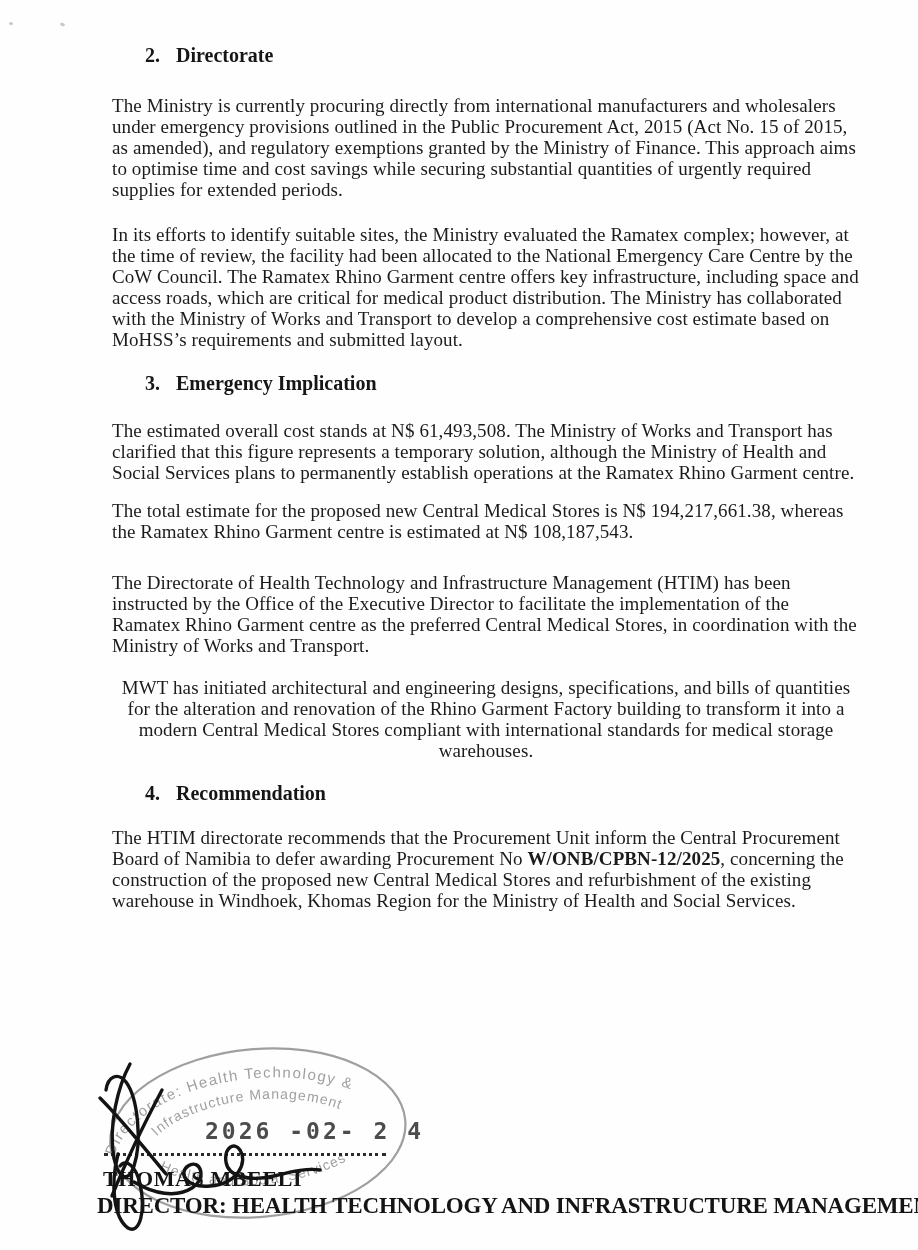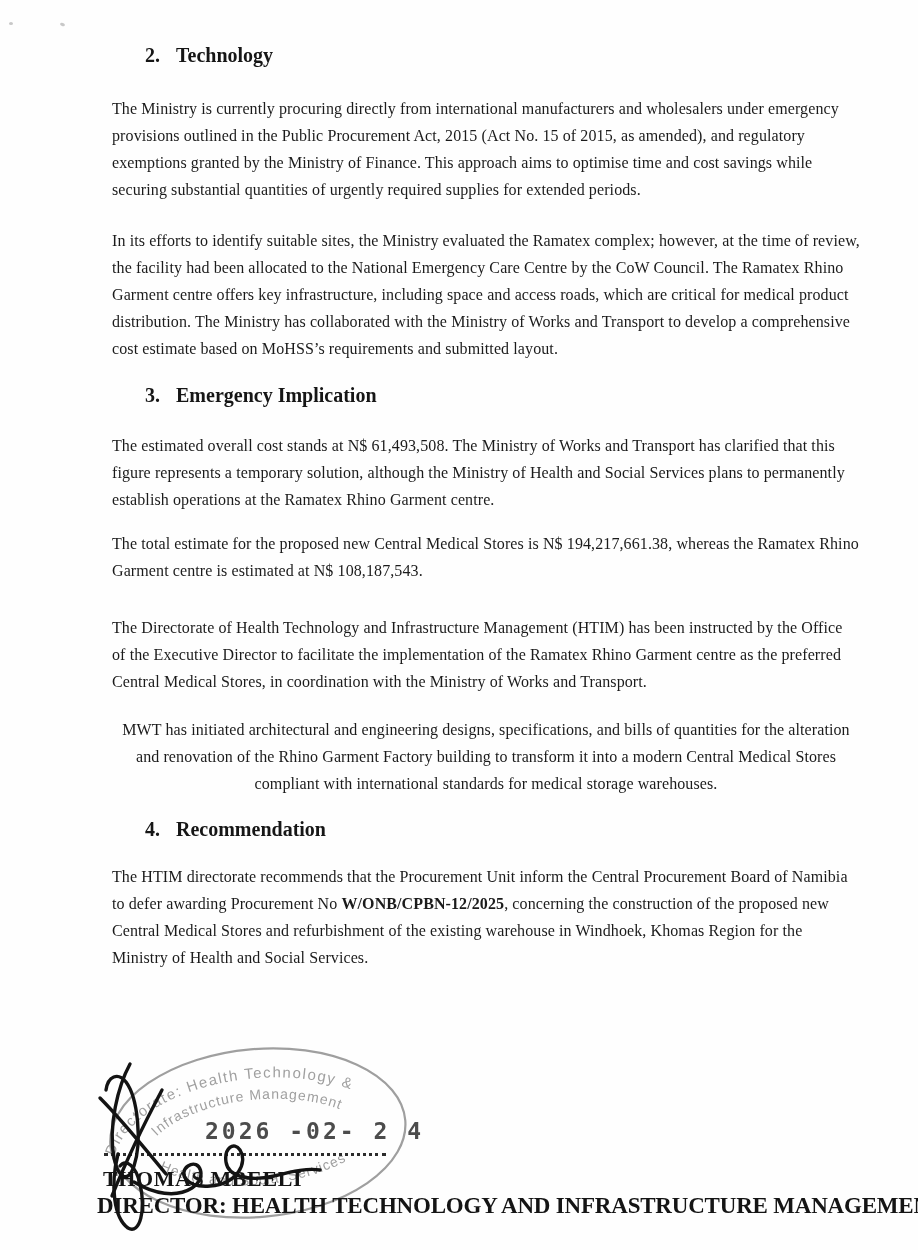--- a/index.html
+++ b/index.html
@@ -15,21 +15,21 @@
   }
   .content {
     position:absolute; left:112px; top:44px; width:748px; z-index:2;
   }
   .sec-heading {
     font-weight:bold; font-size:20px; line-height:23px;
     display:flex;
   }
   .sec-num { margin-left:33px; min-width:31px; display:inline-block; }
   .para {
-    font-size:16px; line-height:27px;
+    font-size:19px; line-height:21px;
     color:#1b1b1b;
     letter-spacing:0.1px;
   }
   .mt-h { margin-top:22px; }
   .b { font-weight:bold;font-family:Liberation Serif, serif; }
   
   .stamp-wrap {
     position:absolute; left:83px; top:1030px; width:350px; height:210px;
     z-index:1; transform:rotate(-5deg); opacity:0.85;
   }
@@ -65,21 +65,21 @@
 
 <div class="page">
 
   <div class="speck speck1"></div>
   <div class="speck speck2"></div>
 
   <div class="content">
 
     <div class="sec-heading">
       <span class="sec-num">2.</span>
-      <span>Technology</span>
+      <span>Directorate</span>
     </div>
 
     <p class="para" style="margin-top:28px;">The Ministry is currently procuring directly from international manufacturers and wholesalers under emergency provisions outlined in the Public Procurement Act, 2015 (Act No. 15 of 2015, as amended), and regulatory exemptions granted by the Ministry of Finance. This approach aims to optimise time and cost savings while securing substantial quantities of urgently required supplies for extended periods.</p>
 
     <p class="para" style="margin-top:24px;">In its efforts to identify suitable sites, the Ministry evaluated the Ramatex complex; however, at the time of review, the facility had been allocated to the National Emergency Care Centre by the CoW Council. The Ramatex Rhino Garment centre offers key infrastructure, including space and access roads, which are critical for medical product distribution. The Ministry has collaborated with the Ministry of Works and Transport to develop a comprehensive cost estimate based on MoHSS’s requirements and submitted layout.</p>
 
     <div class="sec-heading mt-h">
       <span class="sec-num">3.</span>
       <span>Emergency Implication</span>
     </div>

